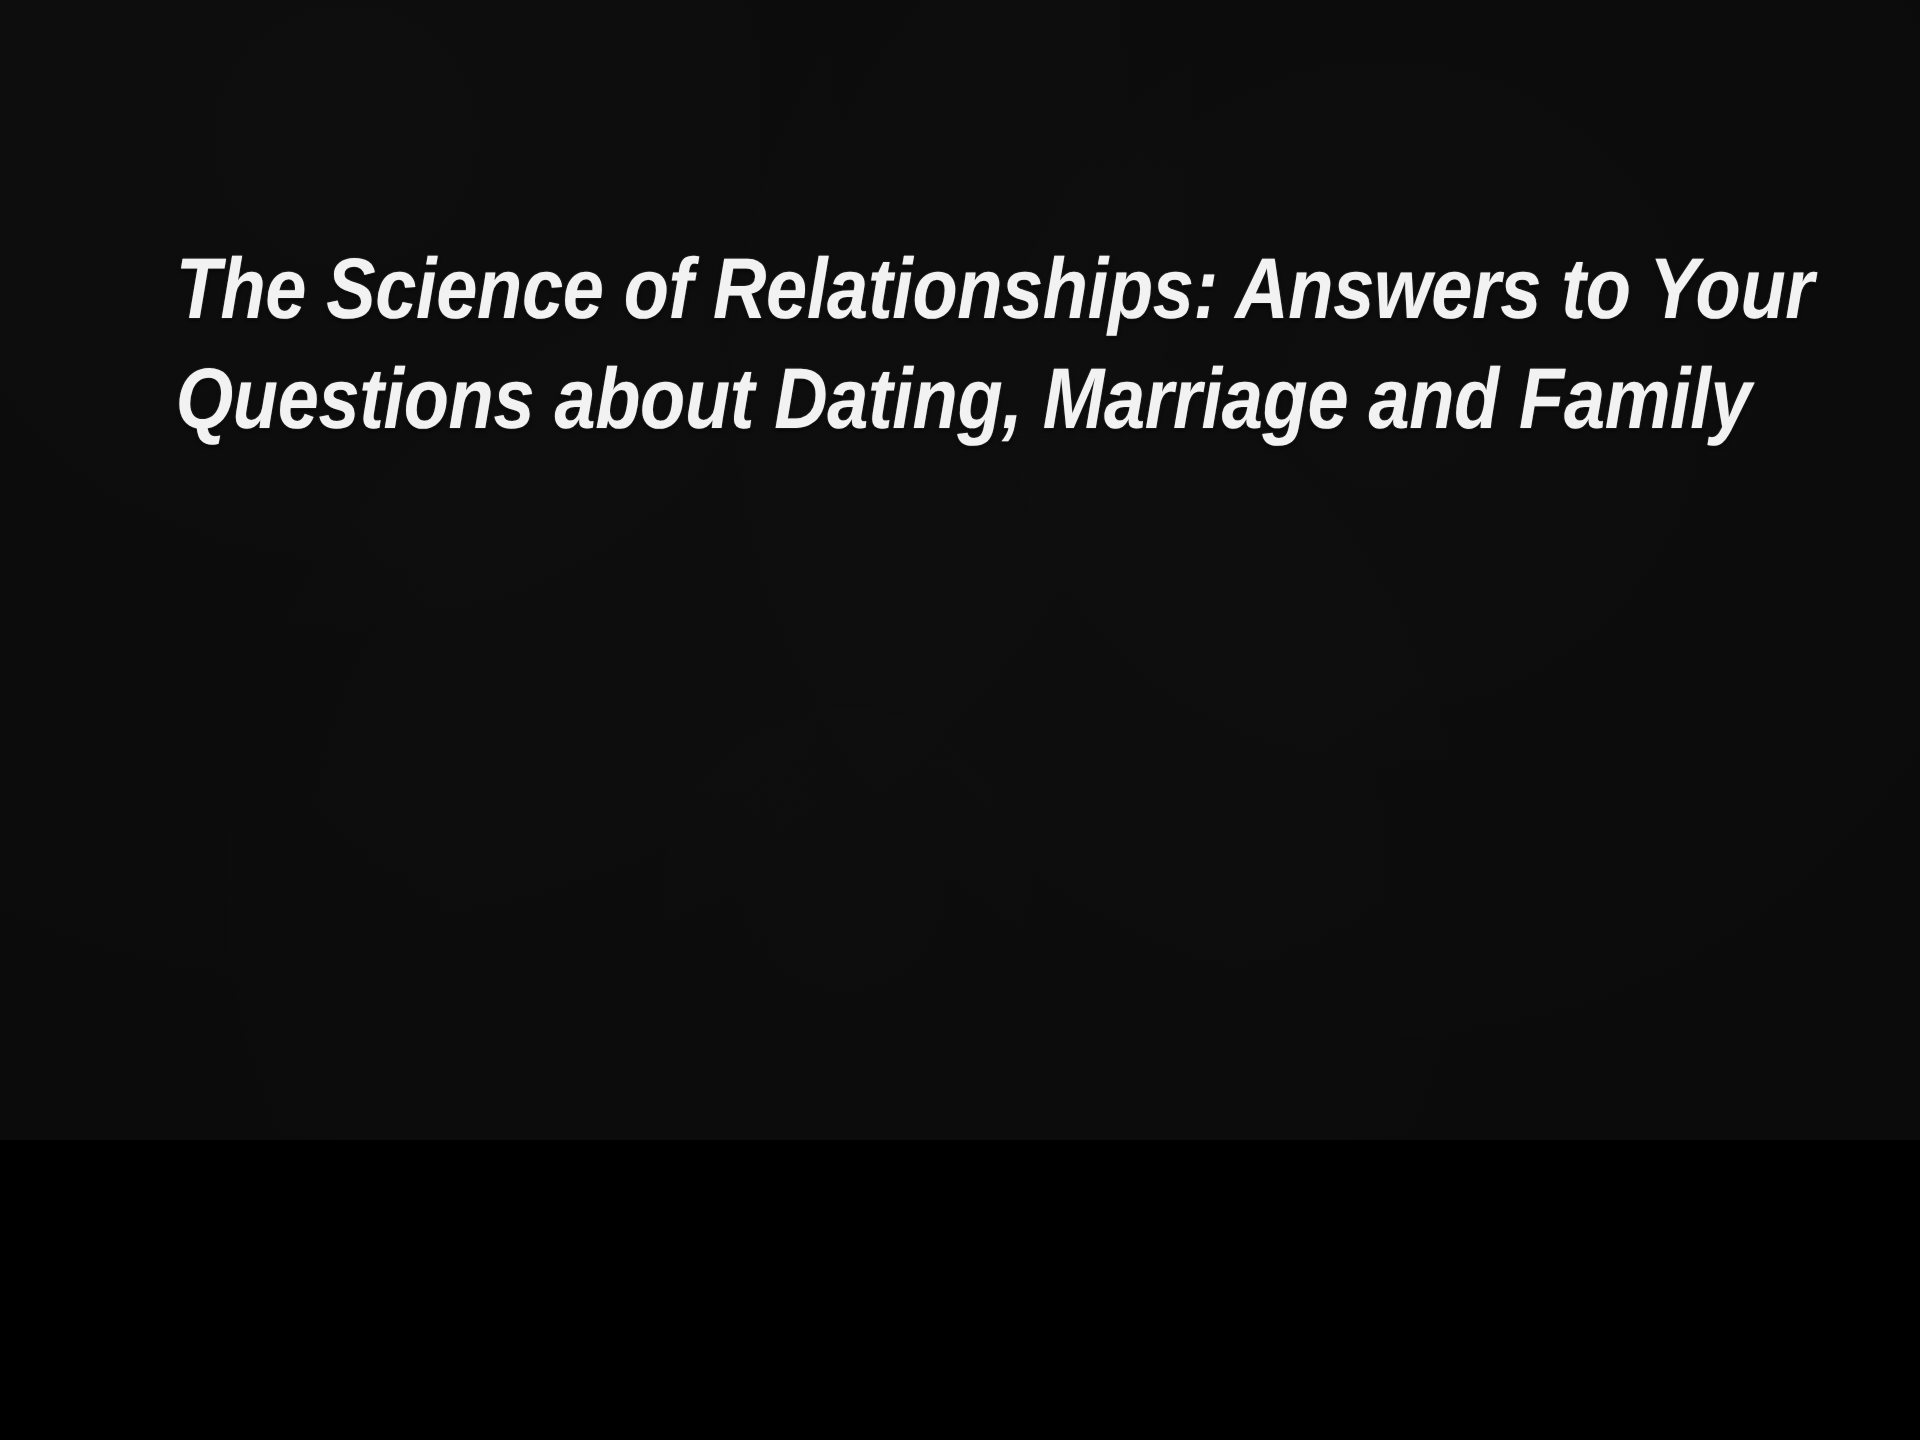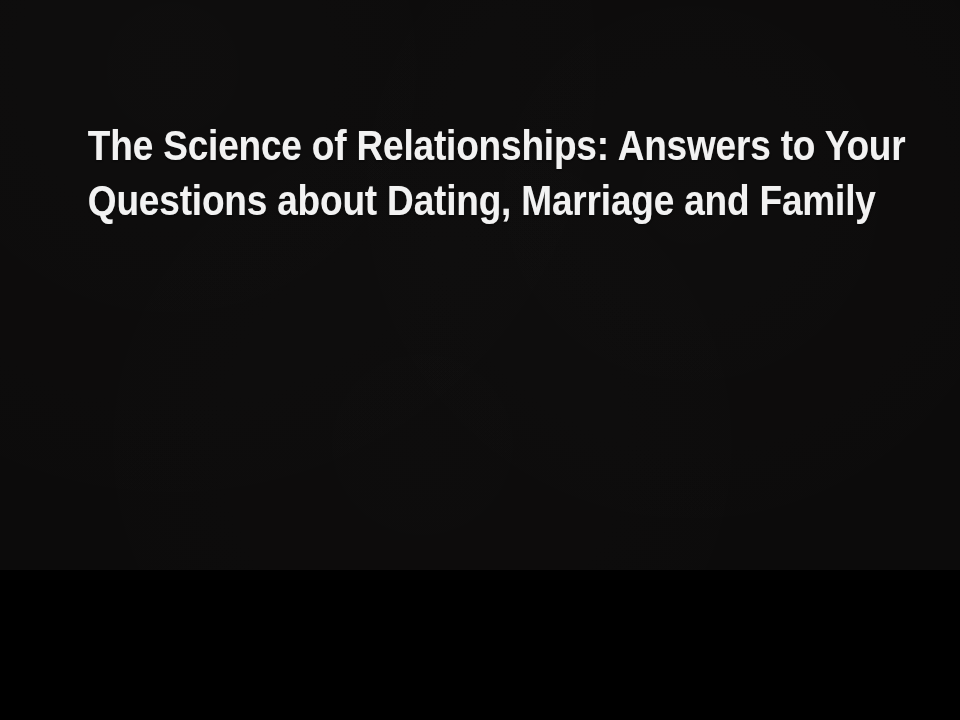--- a/index.html
+++ b/index.html
@@ -9,20 +9,21 @@
     background: #000000;
   }
 
   .canvas {
     position: relative;
     width: 960px;
     height: 570px;
     background: #0c0b0b;
     overflow: hidden;
     font-family: "Liberation Sans", "DejaVu Sans", sans-serif;
+    font-style: italic;
   }
 
   
   .canvas::after {
     content: "";
     position: absolute;
     inset: 0;
     pointer-events: none;
     background-image:
       radial-gradient(circle at 18% 12%, rgba(255,255,255,0.012), rgba(255,255,255,0) 55%),

